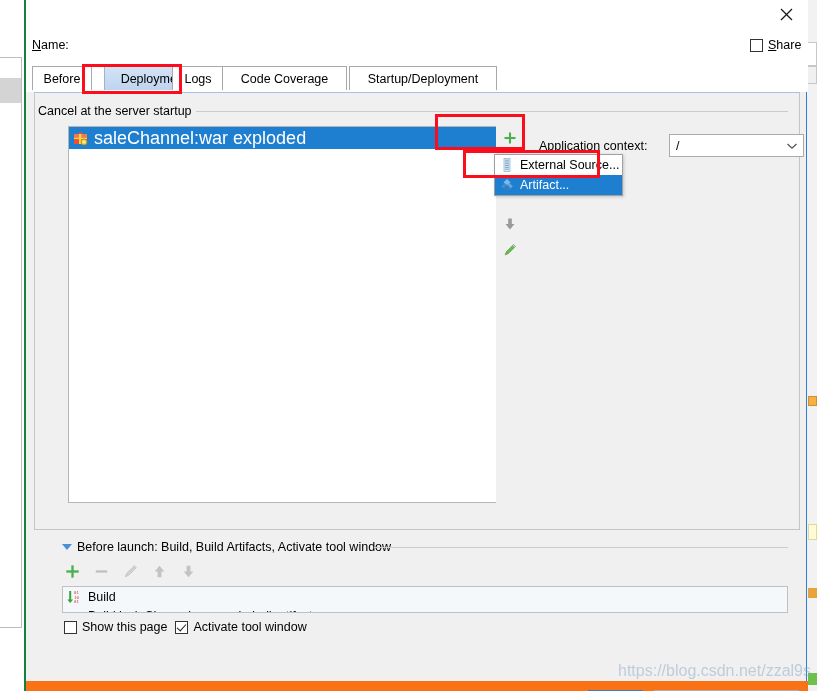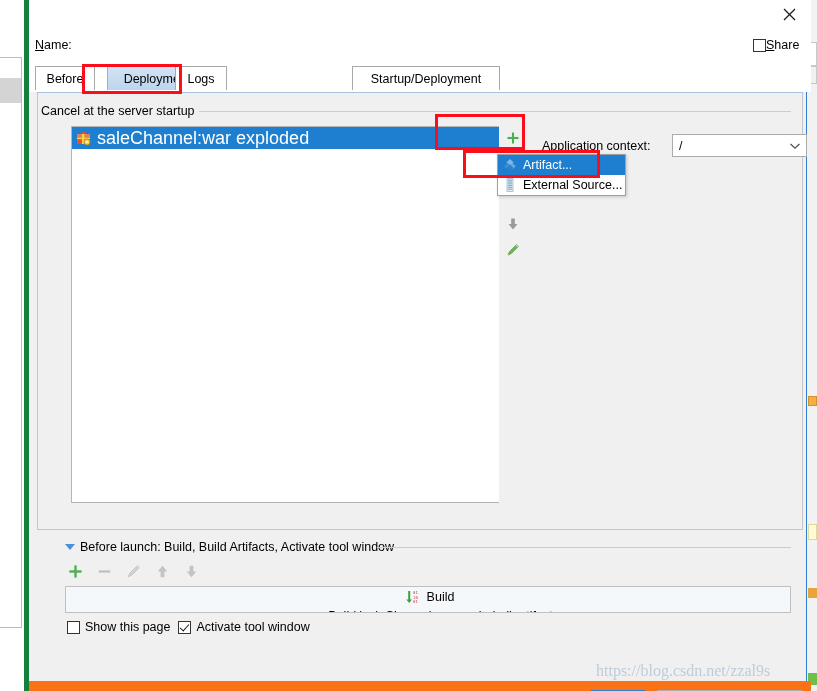--- a/index.html
+++ b/index.html
@@ -57,21 +57,21 @@
     border: 1px solid #c8c8c8; box-sizing: border-box;
   }
   .bg-right-chip {
     position: absolute; left: 808px; width: 9px; height: 10px;
   }
 
   
   .dialog {
     position: absolute; left: 24px; top: 0; width: 782px; height: 691px;
     background: #f0f0f0;
-    border-left: 5px solid #15803d;
+    border-left: 2px solid #15803d;
     box-sizing: border-box;
   }
   .titlebar {
     position: absolute; left: 0; top: 0; width: 782px; height: 28px;
     background: #ffffff;
   }
   .close-btn {
     position: absolute; right: 0px; top: 0px; width: 44px; height: 28px;
     display: flex; align-items: center; justify-content: center;
     cursor: default;
@@ -92,21 +92,21 @@
     position: absolute; left: 59px; top: 4px; width: 660px; height: 25px;
     border: 1px solid #a9a9a9; background: #ffffff;
     box-sizing: border-box;
     font-family: "Liberation Sans", sans-serif;
     font-size: 13px; color: #000;
     padding: 0 5px;
     outline: none;
   }
   .share-box {
     position: absolute; left: 724px; top: 10px;
-    display: flex; align-items: center; 
+    display: flex; align-items: center; gap: 5px;
   }
   .chk {
     width: 13px; height: 13px; border: 1px solid #333; background: #fff;
     box-sizing: border-box; display: inline-block; position: relative;
     flex: 0 0 auto;
   }
   .chk.checked::after {
     content: "";
     position: absolute; left: 3px; top: 0px;
     width: 4px; height: 8px;
@@ -239,21 +239,21 @@
     position: absolute; left: 38px; top: 561px; width: 180px; height: 24px;
     display: flex; align-items: center; gap: 12px;
   }
   .bl-list {
     position: absolute; left: 36px; top: 586px; width: 726px; height: 27px;
     background: #f5f8fb; border: 1px solid #c0c0c0;
     box-sizing: border-box; overflow: hidden;
   }
   .bl-item {
     height: 19px; display: flex; align-items: center;
-    font-size: 12.5px; padding-left: 3px; justify-content: center;
+    font-size: 12.5px; padding-left: 3px;
   }
   .bl-item .ico { width: 16px; height: 16px; margin-right: 6px; flex: 0 0 auto; }
 
   .bottom-checks {
     position: absolute; left: 38px; top: 620px;
     display: flex; align-items: center; gap: 8px;
     font-size: 12.5px;
   }
   .bottom-checks .grp { display: flex; align-items: center; gap: 5px; }
 
@@ -272,24 +272,24 @@
   .btn.default { border: 2px solid #2f7fd0; }
 
   
   .redbox {
     position: absolute; border: 3px solid #fc0d1b; box-sizing: border-box;
     z-index: 30; pointer-events: none;
   }
 
   
   .watermark {
-    position: absolute; left: 596px; top: 662px;
+    position: absolute; left: 618px; top: 662px;
     font-size: 16px; color: rgba(130,160,190,0.45);
     white-space: nowrap; z-index: 40; pointer-events: none;
-    font-family: Liberation Serif, serif;
+    font-family: Liberation Sans, sans-serif;
   }
 </style>
 </head>
 <body>
 
 <div id="root">
 
   <div class="bg-left">
     <div class="bg-left-panel"></div>
     <div class="bg-left-selrow"></div>
@@ -332,20 +332,23 @@
 
     <div class="tabstrip">
       <div class="tab" style="left:6px;width:60px;">
         <span>Before</span>
       </div>
       <div class="tab selected" style="left:78px;width:100px;">
         <span>Deployment</span>
       </div>
       <div class="tab" style="left:146px;width:52px;">
         <span>Logs</span>
+      </div>
+      <div class="tab" style="left:196px;width:125px;">
+        <span>Code Coverage</span>
       </div>
       <div class="tab" style="left:323px;width:148px;">
         <span>Startup/Deployment</span>
       </div>
     </div>
     <div class="tab-under"></div>
 
     <div class="content"></div>
     <div class="content-top-line"></div>
 
@@ -396,45 +399,45 @@
       <div class="vtb-btn" style="top:112px;">
         <svg width="16" height="16" viewBox="0 0 16 16" aria-hidden="true">
           <path d="M3 13 L4.6 9.6 L11.6 2.6 L13.4 4.4 L6.4 11.4 Z" fill="#6dbf58" stroke="#3f8c33" stroke-width="0.7"></path>
           <path d="M3 13 L4.6 12.4 L3.6 11.4 Z" fill="#f0a53c"></path>
           <path d="M11.6 2.6 L13.4 4.4 L12.4 5.4 L10.6 3.6 Z" fill="#cccccc"></path>
         </svg>
       </div>
     </div>
 
     <div class="popup">
-      <div class="popup-item selected">
-        <span class="popup-ico">
-          <svg width="16" height="16" viewBox="0 0 16 16" aria-hidden="true">
-            <path d="M8 2 L11.5 5.3 L8 8.6 L4.5 5.3 Z" fill="#7cb9e8"></path>
-            <path d="M4.2 7 L7.7 10.3 L4.2 13.6 L0.7 10.3 Z" fill="#3f8fd0" transform="translate(1.5,-1)"></path>
-            <path d="M11.8 7 L15.3 10.3 L11.8 13.6 L8.3 10.3 Z" fill="#6aa9dc" transform="translate(-1.5,-1)"></path>
-            <path d="M8 7.6 L11.5 10.9 L8 14.2 L4.5 10.9 Z" fill="#2f7fc9"></path>
-          </svg>
-        </span>
-        <span>Artifact...</span>
-      </div>
       <div class="popup-item">
         <span class="popup-ico">
           <svg width="16" height="16" viewBox="0 0 16 16" aria-hidden="true">
             <rect x="5" y="1.5" width="6" height="13" fill="#dfeaf3" stroke="#9bb8cd" stroke-width="0.8"></rect>
             <line x1="6" y1="3.2" x2="10" y2="3.2" stroke="#6fa3c6" stroke-width="0.9"></line>
             <line x1="6" y1="5" x2="10" y2="5" stroke="#6fa3c6" stroke-width="0.9"></line>
             <line x1="6" y1="6.8" x2="10" y2="6.8" stroke="#6fa3c6" stroke-width="0.9"></line>
             <line x1="6" y1="8.6" x2="10" y2="8.6" stroke="#6fa3c6" stroke-width="0.9"></line>
             <line x1="6" y1="10.4" x2="10" y2="10.4" stroke="#6fa3c6" stroke-width="0.9"></line>
             <line x1="6" y1="12.2" x2="10" y2="12.2" stroke="#6fa3c6" stroke-width="0.9"></line>
           </svg>
         </span>
         <span>External Source...</span>
       </div>
+      <div class="popup-item selected">
+        <span class="popup-ico">
+          <svg width="16" height="16" viewBox="0 0 16 16" aria-hidden="true">
+            <path d="M8 2 L11.5 5.3 L8 8.6 L4.5 5.3 Z" fill="#7cb9e8"></path>
+            <path d="M4.2 7 L7.7 10.3 L4.2 13.6 L0.7 10.3 Z" fill="#3f8fd0" transform="translate(1.5,-1)"></path>
+            <path d="M11.8 7 L15.3 10.3 L11.8 13.6 L8.3 10.3 Z" fill="#6aa9dc" transform="translate(-1.5,-1)"></path>
+            <path d="M8 7.6 L11.5 10.9 L8 14.2 L4.5 10.9 Z" fill="#2f7fc9"></path>
+          </svg>
+        </span>
+        <span>Artifact...</span>
+      </div>
     </div>
 
     <div class="appctx-label">Application context:</div>
     <div class="appctx-combo">
       <span class="val">/</span>
       <span class="arrow">
         <svg width="12" height="8" viewBox="0 0 12 8" aria-hidden="true">
           <path d="M1.5 2 L6 6.2 L10.5 2" fill="none" stroke="#555" stroke-width="1.3"></path>
         </svg>
       </span>

